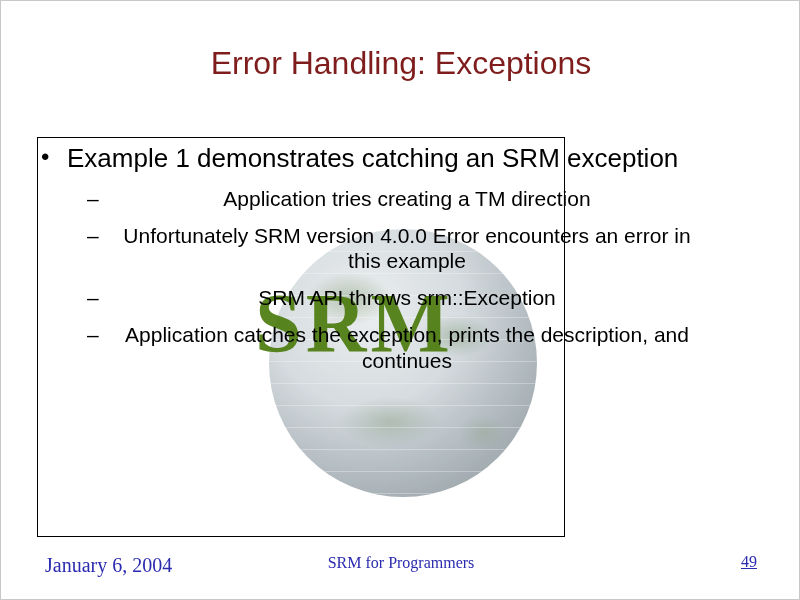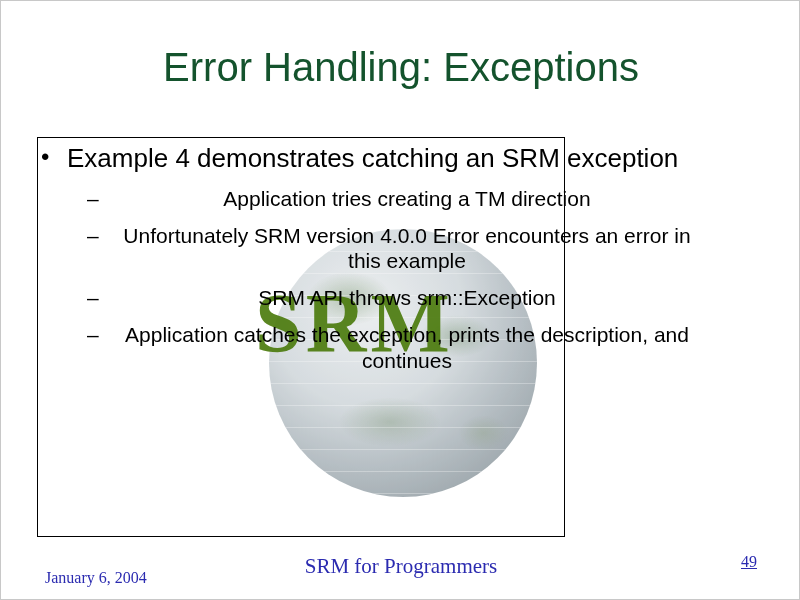--- a/index.html
+++ b/index.html
@@ -69,22 +69,22 @@
     line-height: 0.88;
     z-index: 1;
     user-select: none;
   }
   .slide-title {
     position: absolute;
     left: 0;
     top: 44px;
     width: 800px;
     text-align: center;
-    font-size: 40px;
-    color: #14532d;
+    font-size: 32px;
+    color: #7f1d1d;
     z-index: 3;
     letter-spacing: 0px;
   }
   .content-box {
     position: absolute;
     left: 36px;
     top: 136px;
     width: 528px;
     height: 400px;
     border: 1px solid #000000;
@@ -137,33 +137,33 @@
     position: absolute;
     left: 0;
     top: 552px;
     width: 800px;
     height: 44px;
     z-index: 3;
   }
   .footer-date {
     position: absolute;
     left: 44px;
-    top: 16px;
-    font-family: "Liberation Serif", serif;
-    font-size: 16px;
+    top: 1px;
+    font-family: "Liberation Serif", serif;
+    font-size: 20px;
     color: #2b2bb0;
   }
   .footer-center {
     position: absolute;
     left: 0;
     top: 0;
     width: 800px;
     text-align: center;
     font-family: "Liberation Serif", serif;
-    font-size: 21px;
+    font-size: 16px;
     color: #2b2bb0;
     line-height: 1.25;
   }
   .footer-page {
     position: absolute;
     right: 44px;
     top: 0;
     font-family: "Liberation Serif", serif;
     font-size: 16px;
     color: #2b2bb0;
@@ -179,21 +179,21 @@
   <div class="watermark-text">SRM</div>
 
   <div class="slide-title">Error Handling: Exceptions</div>
 
   <div class="content-box"></div>
 
   <div class="body-list">
 
     <div class="l1">
       <span class="bullet">•</span>
-      <span class="txt">Example 4 demonstrates catching an SRM exception</span>
+      <span class="txt">Example 1 demonstrates catching an SRM exception</span>
     </div>
 
     <div class="l2">
       <span class="bullet">–</span>
       <span class="txt">Application tries creating a TM direction</span>
     </div>
 
     <div class="l2">
       <span class="bullet">–</span>
       <span class="txt">Unfortunately SRM version 4.0.0 Error encounters an error in this example</span>

